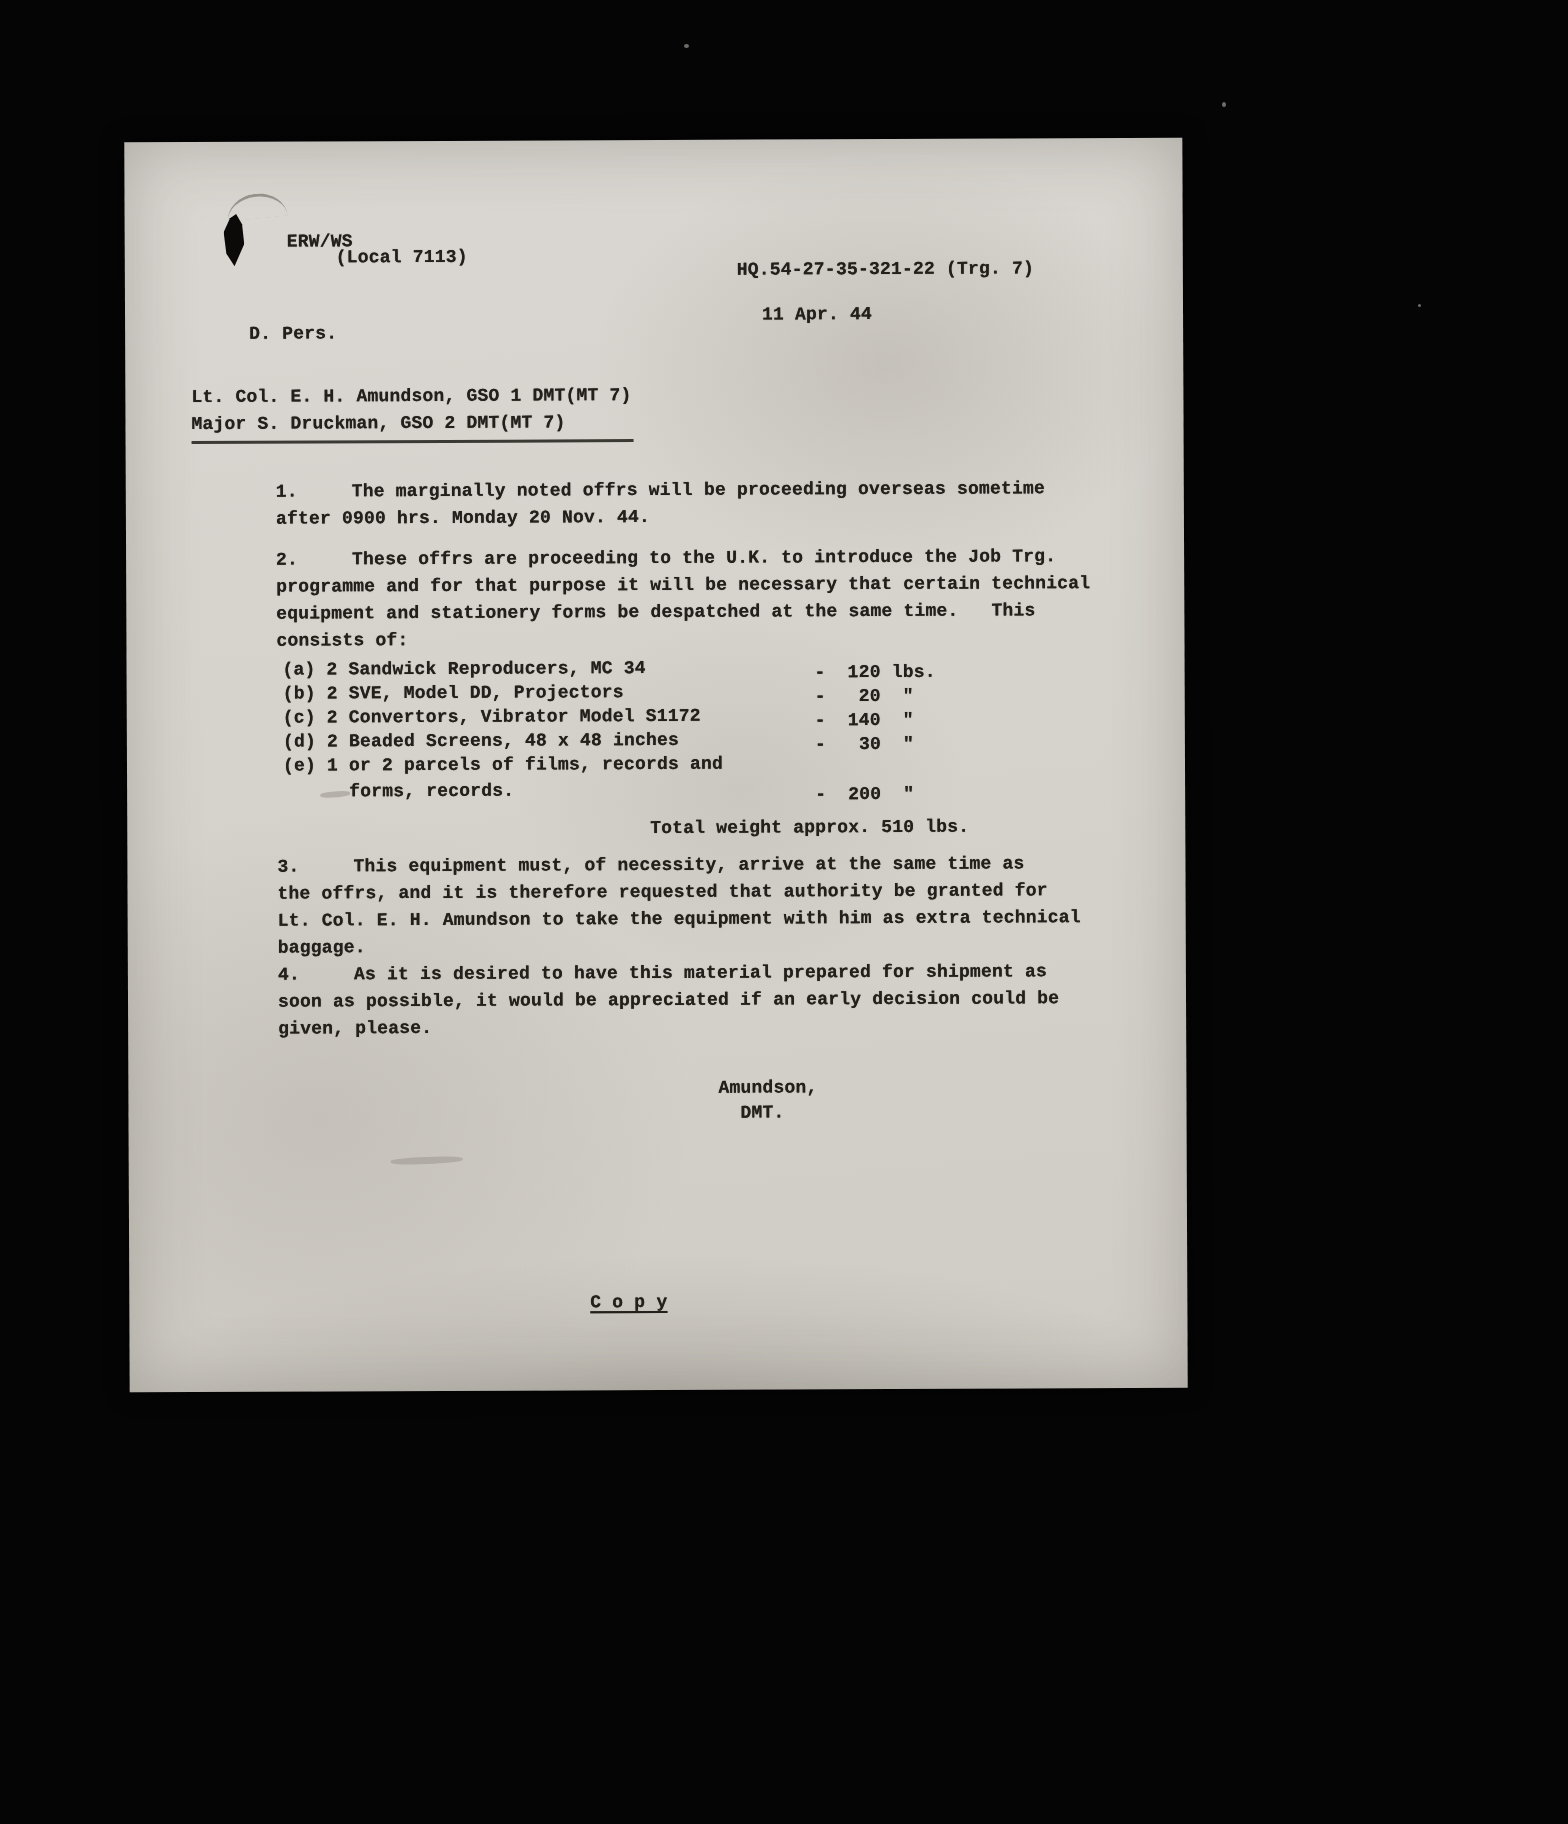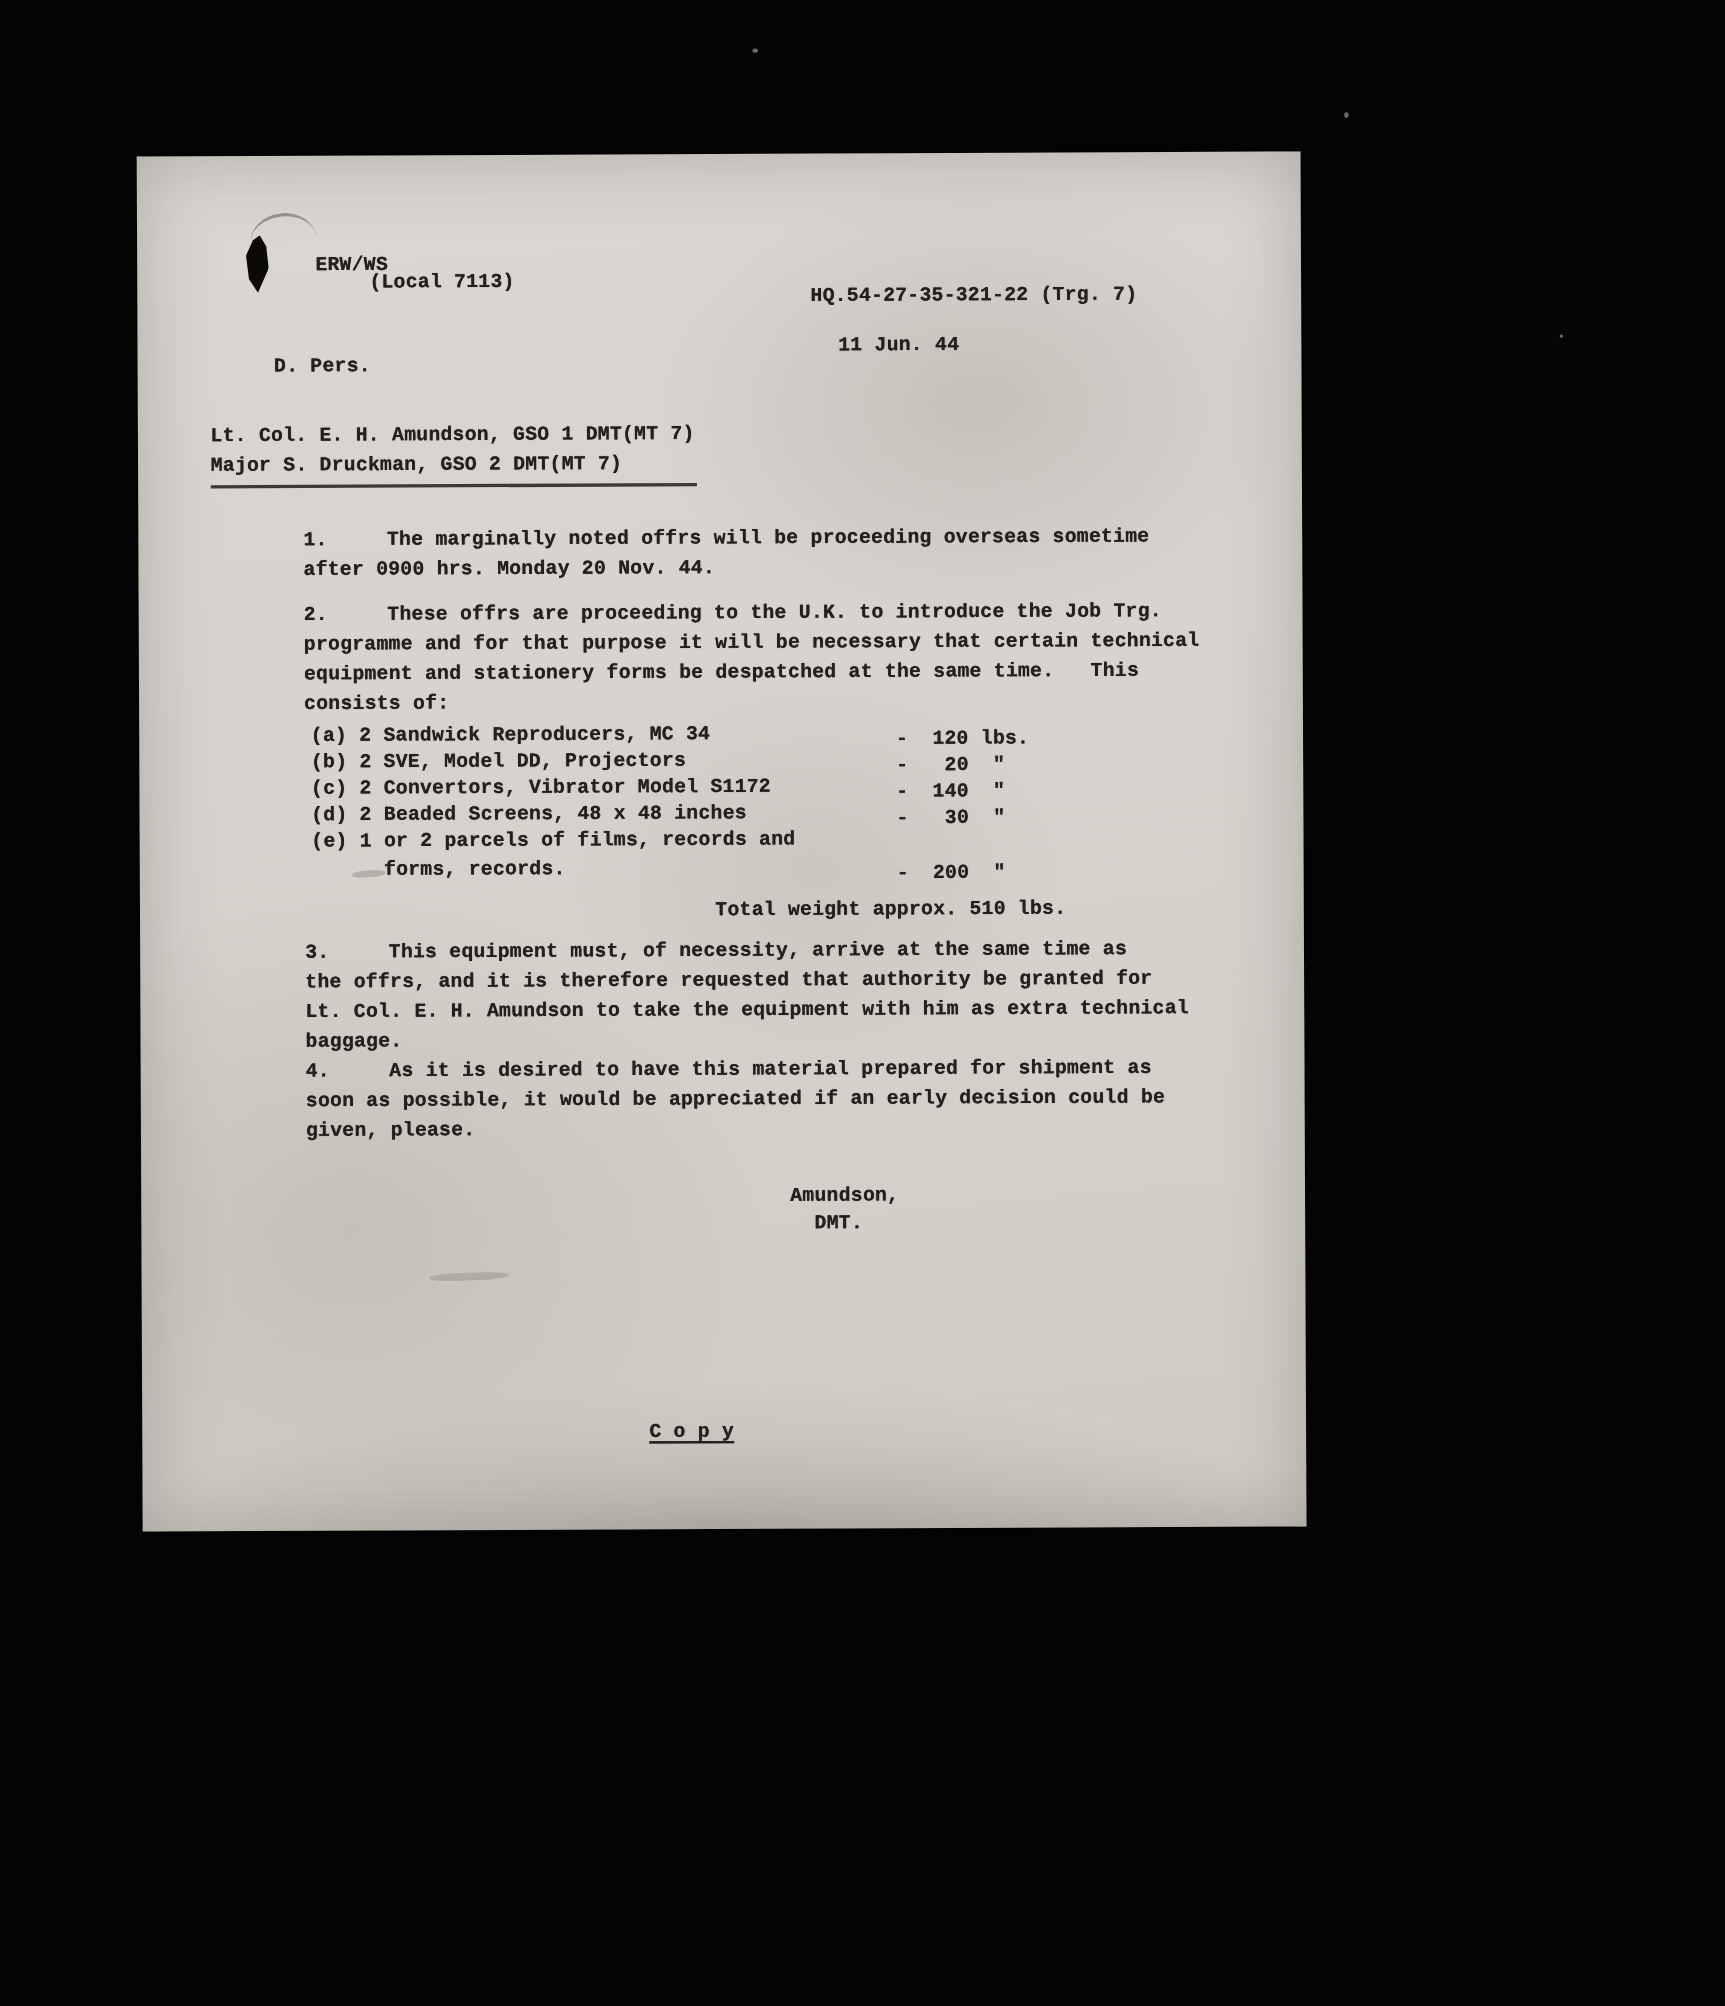--- a/index.html
+++ b/index.html
@@ -74,21 +74,21 @@
 <div class="paper">
 
   <span class="pencil-arc"></span>
   <span class="ink-blob"></span>
   <span class="smudge" style="left:193px; top:650px; width:30px; height:6px; transform:rotate(-4deg);"></span>
   <span class="smudge" style="left:262px; top:1016px; width:72px; height:7px; transform:rotate(-2deg); opacity:.8;"></span>
 
   <span class="t" style="left:162px; top:76px;margin-top:14px;">ERW/WS</span>
   <span class="t" style="left:168px; top:106px;margin-left:43px;">(Local 7113)</span>
   <span class="t" style="left:612px; top:120px;">HQ.54-27-35-321-22 (Trg. 7)</span>
-  <span class="t" style="left:637px; top:165px;">11 Jun. 44</span>
+  <span class="t" style="left:637px; top:165px;">11 Apr. 44</span>
   <span class="t" style="left:124px; top:182px;">D. Pers.</span>
 
   <span class="t" style="left:66px; top:245px;">Lt. Col. E. H. Amundson, GSO 1 DMT(MT 7)</span>
   <span class="t" style="left:66px; top:272px;">Major S. Druckman, GSO 2 DMT(MT 7)</span>
   <span class="addr-underline"></span>
 
   <div class="para" style="top:340px;">
     <div class="pline"><span class="pnum">1.</span><span>The marginally noted offrs will be proceeding overseas sometime</span></div>
     <div class="pline">after 0900 hrs. Monday 20 Nov. 44.</div>
   </div>

